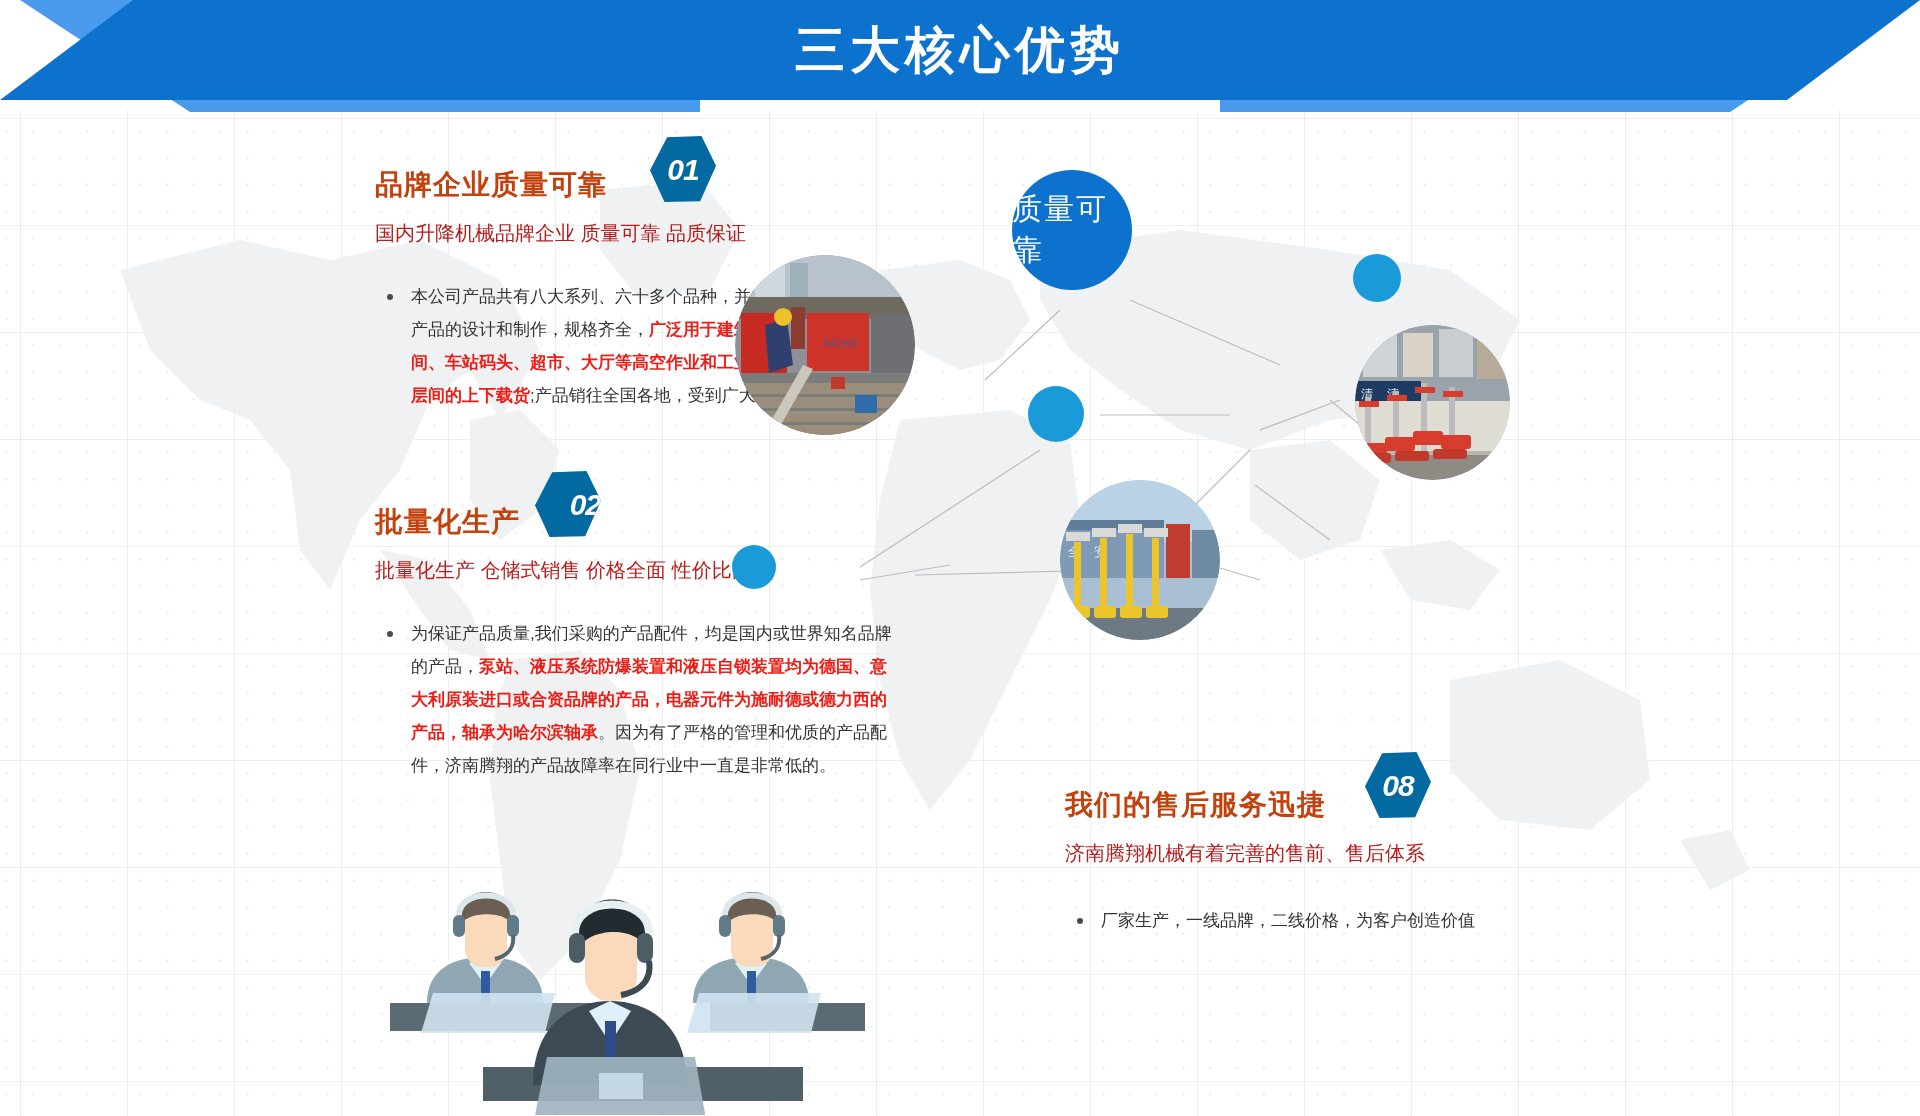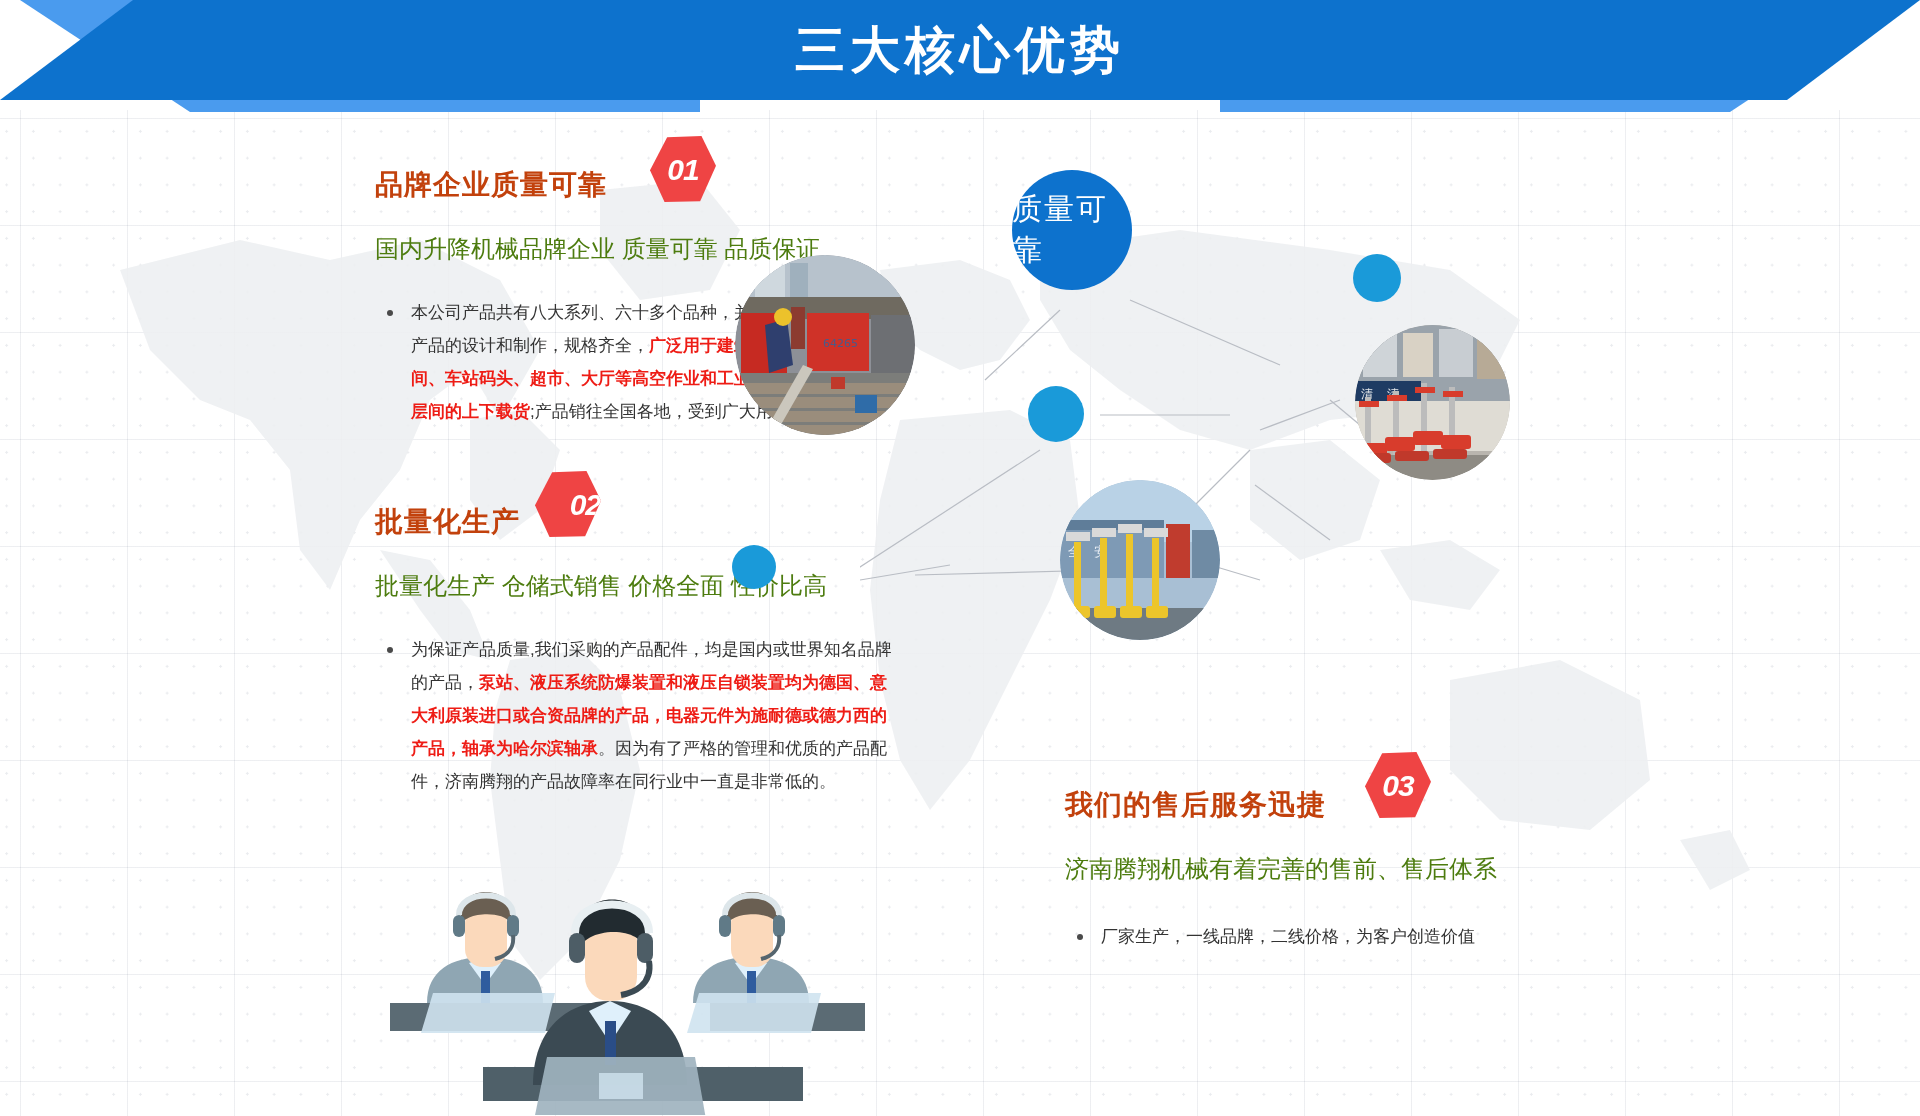--- a/index.html
+++ b/index.html
@@ -101,36 +101,36 @@
     font-weight: bold;
     color: #c2410c;
     letter-spacing: 1px;
     line-height: 50px;
     white-space: nowrap;
   }
   .badge {
     position: absolute;
     width: 66px;
     height: 66px;
-    background: #ef4444;
+    background: #0369a1;
     clip-path: polygon(26% 2%, 78% 0%, 100% 45%, 76% 99%, 22% 100%, 0% 52%);
     color: #ffffff;
     font-size: 30px;
     font-weight: bold;
     font-style: italic;
     text-align: center;
     line-height: 68px;
     letter-spacing: -1px;
   }
   .feature-sub {
-    font-size: 24px;
-    color: #4d7c0f;
+    font-size: 20px;
+    color: #b91c1c;
     line-height: 38px;
     white-space: nowrap;
-    margin-top: 18px;
+    margin-top: 2px;
   }
   .bullet-list {
     margin: 28px 0 0 0;
     padding: 0;
     list-style: none;
   }
   .bullet-item {
     position: relative;
     padding-left: 36px;
     font-size: 17px;
@@ -258,21 +258,21 @@
     <ul class="bullet-list">
       <li class="bullet-item">
         <span>为保证产品质量,我们采购的产品配件，均是国内或世界知名品牌的产品，</span><span class="hl">泵站、液压系统防爆装置和液压自锁装置均为德国、意大利原装进口或合资品牌的产品，电器元件为施耐德或德力西的产品，轴承为哈尔滨轴承</span><span>。因为有了严格的管理和优质的产品配件，济南腾翔的产品故障率在同行业中一直是非常低的。</span>
       </li>
     </ul>
   </div>
 
   <div class="feature" style="left:1065px; top:780px; width:510px;">
     <div class="feature-head">
       <span class="feature-title">我们的售后服务迅捷</span>
-      <span class="badge" style="left:300px; top:-28px;">03</span>
+      <span class="badge" style="left:300px; top:-28px;">08</span>
     </div>
     <div class="feature-sub">济南腾翔机械有着完善的售前、售后体系</div>
     <ul class="bullet-list" style="margin-top:32px;">
       <li class="bullet-item">
         <span>厂家生产，一线品牌，二线价格，为客户创造价值</span>
       </li>
     </ul>
   </div>
 
   <div class="network">

